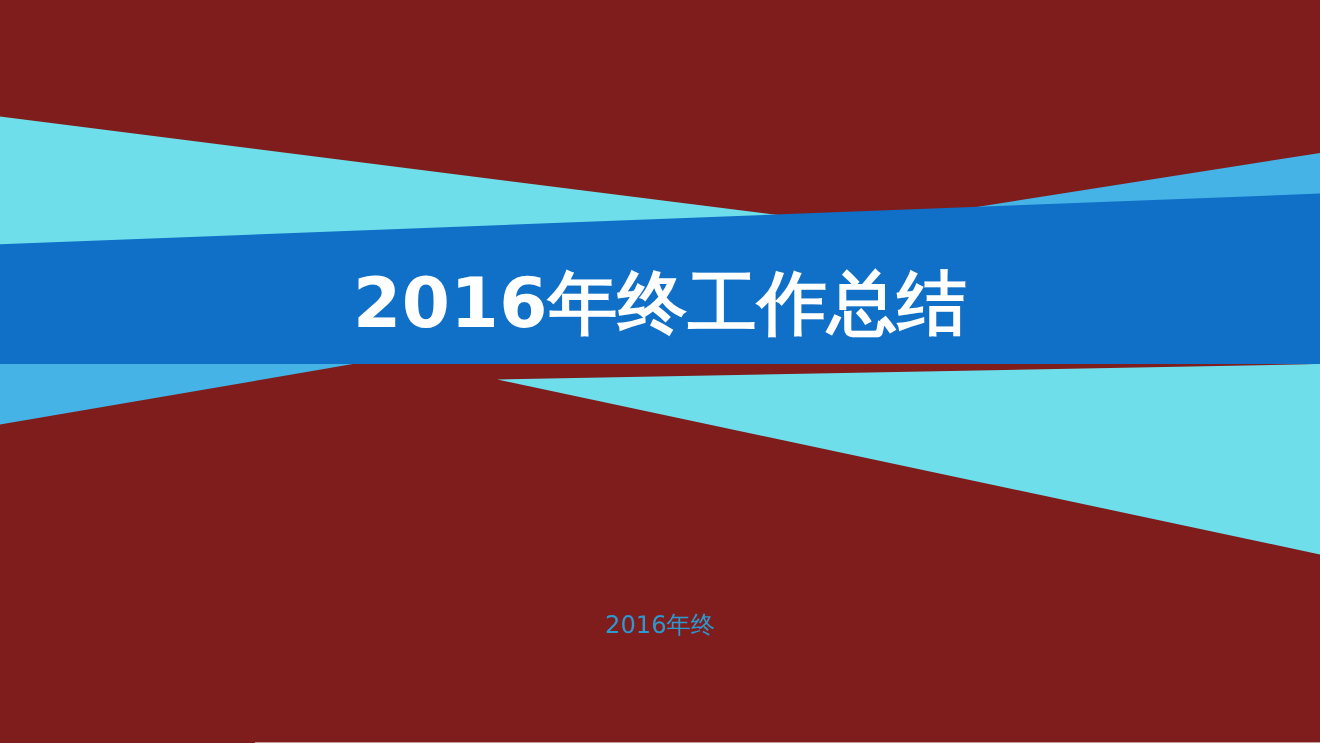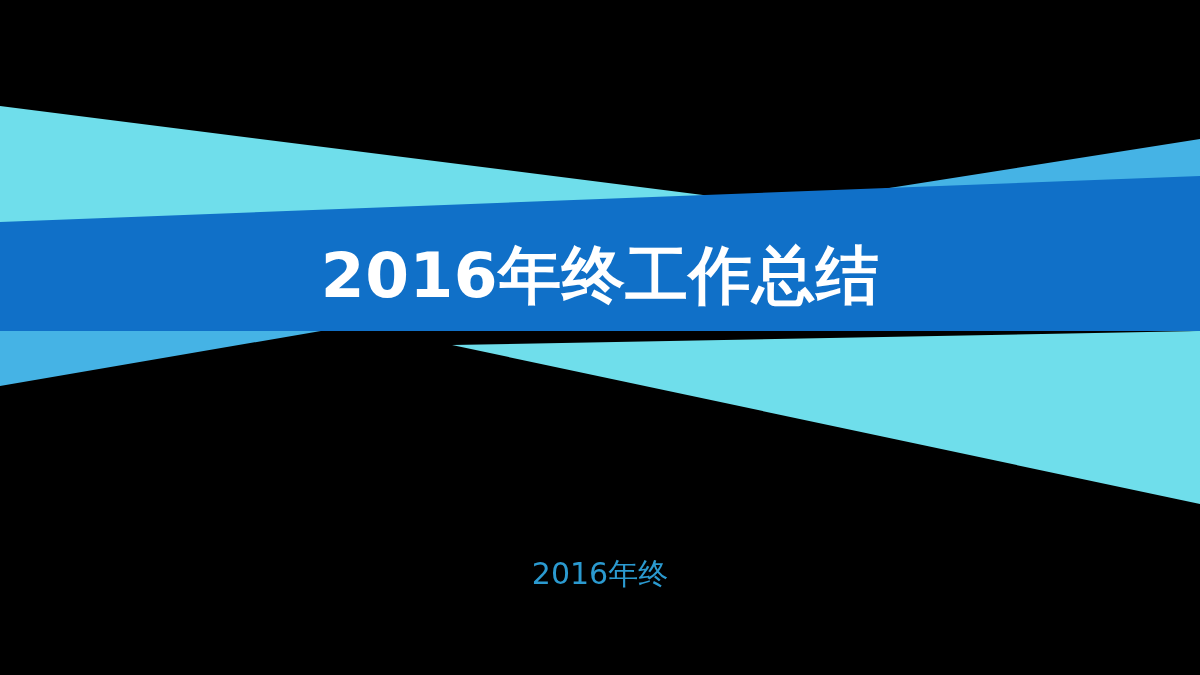--- a/index.html
+++ b/index.html
@@ -9,21 +9,21 @@
     background: #ffffff;
   }
   body {
     font-family: "Liberation Sans", "DejaVu Sans", sans-serif;
   }
 
   #slide {
     position: relative;
     width: 1200px;
     height: 675px;
-    background: #000000;
+    background: #7f1d1d;
     overflow: hidden;
   }
 
   
   #bands {
     position: absolute;
     inset: 0;
     width: 1200px;
     height: 675px;
     display: block;
@@ -58,21 +58,21 @@
   #subtitle-block {
     position: absolute;
     left: 0;
     top: 556px;
     width: 1200px;
     text-align: center;
   }
   #subtitle-text {
     font-family: "DejaVu Sans", "Liberation Sans", sans-serif;
     font-weight: 400;
-    font-size: 30px;
+    font-size: 22px;
     line-height: 1.2;
     color: #2b9ad0;
     margin: 0;
     white-space: nowrap;
   }
 </style>
 </head>
 <body>
 
 <div id="slide">

